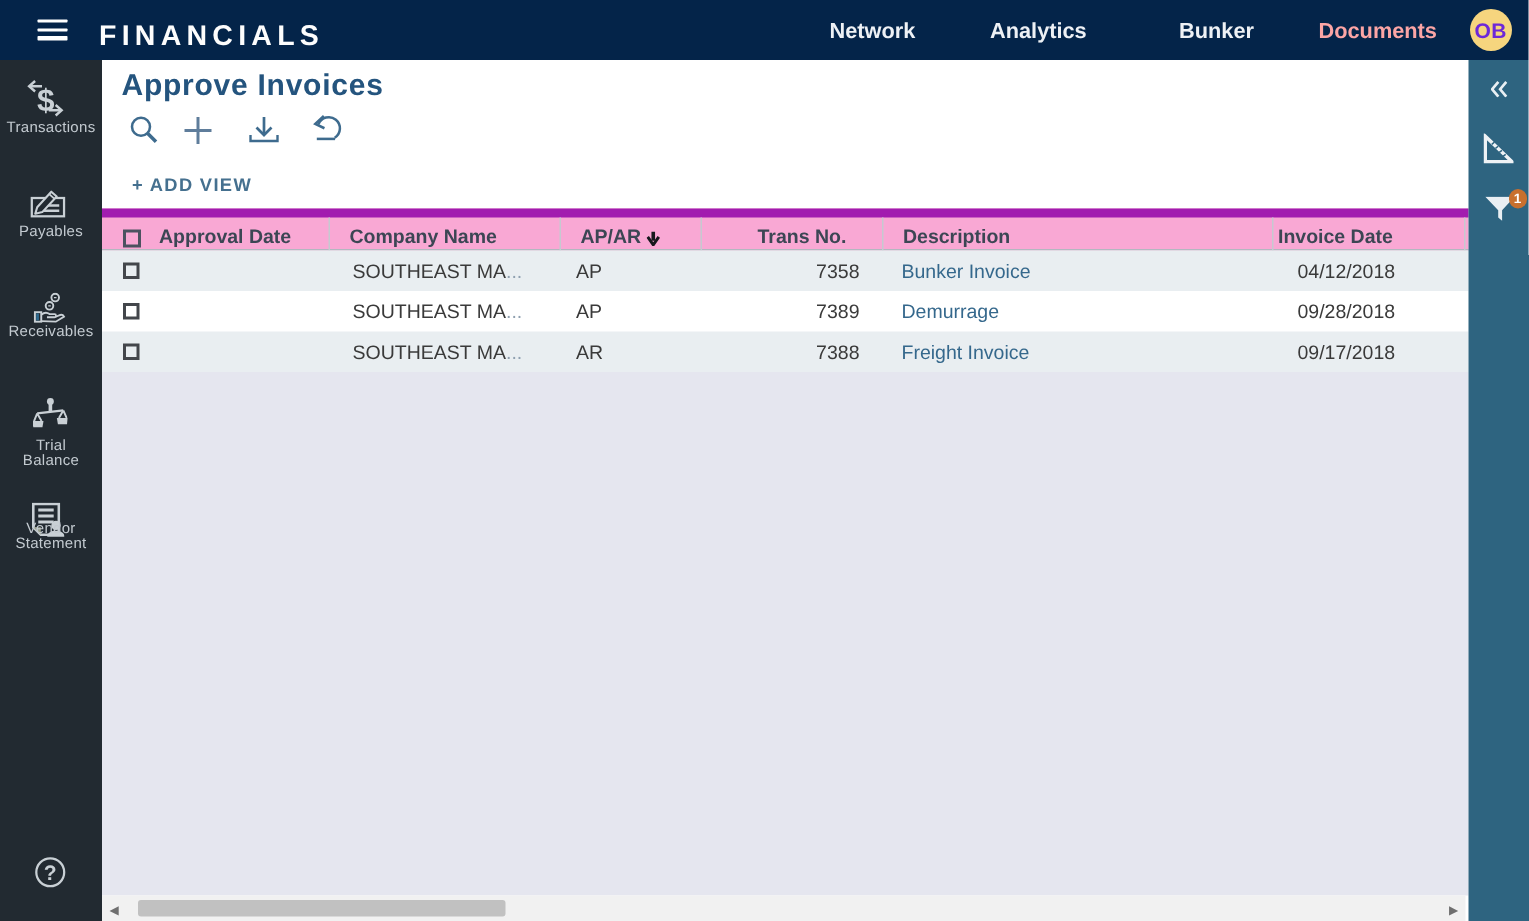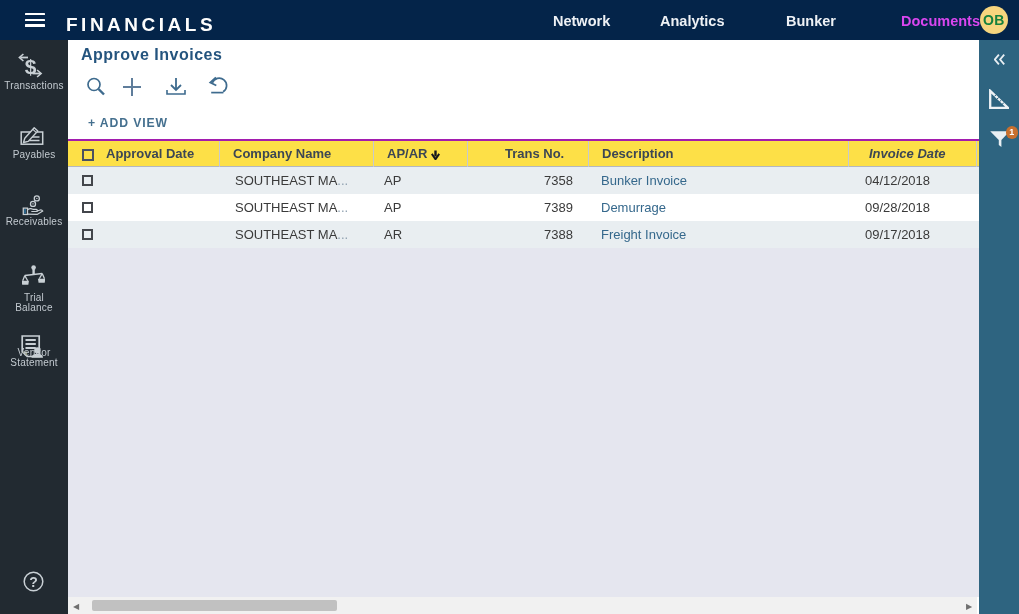--- a/index.html
+++ b/index.html
@@ -6,39 +6,39 @@
 html,body { width:1019px; height:614px; overflow:hidden; font-family:"Liberation Sans", sans-serif; background:#fff; }
 
 .navbar { position:absolute; left:0; top:0; width:1019px; height:40px; background:#042449; z-index:10; }
 .hamburger { position:absolute; left:25px; top:13px; width:20px; height:14px; }
 .hamburger div { height:2.4px; background:#fff; margin-bottom:3.2px; border-radius:0.5px; }
 .brand { position:absolute; left:66px; top:13.5px; color:#fdfdfd; font-size:19px; font-weight:bold; letter-spacing:3.5px; }
 .navitem { position:absolute; top:12.5px; color:#eef1f5; font-size:14.5px; font-weight:bold; }
 .nav-network { left:553px; }
 .nav-analytics { left:660px; }
 .nav-inbox { left:786px; }
-.nav-documents { left:901px; color:#d946ef; }
-.avatar { position:absolute; left:979.5px; top:5.5px; width:28.5px; height:28.5px; border-radius:50%; background:#f6d57e; color:#15803d; font-size:14px; font-weight:bold; text-align:center; line-height:28.5px; letter-spacing:0.2px; }
+.nav-documents { left:879px; color:#fca5a5; }
+.avatar { position:absolute; left:979.5px; top:5.5px; width:28.5px; height:28.5px; border-radius:50%; background:#f6d57e; color:#6d28d9; font-size:14px; font-weight:bold; text-align:center; line-height:28.5px; letter-spacing:0.2px; }
 
 .lsidebar { position:absolute; left:0; top:40px; width:68px; height:574px; background:#222a31; z-index:5; }
 .icn { position:absolute; }
 .lbl { position:absolute; left:0; width:68px; text-align:center; color:#c3cad0; font-size:10px; line-height:10px; letter-spacing:0.2px; }
 .help { position:absolute; left:23px; top:531px; }
 
 .rsidebar { position:absolute; left:979px; top:40px; width:40px; height:574px; background:#2e6480; z-index:5; }
 .rsvg { position:absolute; }
 .badge { position:absolute; left:26.5px; top:86px; width:12.5px; height:12.5px; border-radius:50%; background:#c8702e; color:#fff; font-size:9px; font-weight:bold; text-align:center; line-height:12.5px; }
 
 .main { position:absolute; left:68px; top:40px; width:911px; height:574px; background:#fff; }
-h1 { position:absolute; left:13px; top:6px; font-size:16px; font-weight:bold; color:#24547e; letter-spacing:0.5px; }
+h1 { position:absolute; left:13px; top:6px; font-size:20px; font-weight:bold; color:#24547e; letter-spacing:0.5px; }
 .toolbar { position:absolute; left:0; top:36px; height:24px; }
 .tico { position:absolute; top:0; }
 .addview { position:absolute; left:20px; top:76px; font-size:12.2px; font-weight:bold; color:#45708f; letter-spacing:0.9px; }
 
-.thead { position:absolute; left:0; top:99px; width:911px; height:28px; background:#fde047; border-top:2px solid #a21caf; border-bottom:1px solid #b3b7c0; }
+.thead { position:absolute; left:0; top:99px; width:911px; height:28px; background:#f9a8d4; border-top:6px solid #a21caf; border-bottom:1px solid #b3b7c0; }
 .hc { position:absolute; top:0; height:26px; line-height:26px; font-size:13px; font-weight:bold; color:#3c4654; border-left:1px solid #c6c9d0; padding-left:13px; }
 .hc0 { border-left:none; }
 .row { position:absolute; left:0; width:911px; height:27px; }
 .r1 { top:127px; background:#e9eef1; }
 .r2 { top:154px; background:#ffffff; }
 .r3 { top:181px; background:#e9eef1; }
 .cell { position:absolute; top:0; height:27px; line-height:27px; font-size:13px; color:#3a3a3a; }
 .cb { position:absolute; left:14px; width:11px; height:11px; border:2px solid #3f4450; background:transparent; }
 .cbh { top:8px; width:12px; height:12px; border-color:#4c5260; }
 .cbr { top:8px; border-color:#43464b; }
@@ -160,21 +160,21 @@
   <div class="thead">
     <div class="cb cbh"></div>
     <div class="hc hc0" style="left:25px;">Approval Date</div>
     <div class="hc" style="left:151px; width:154px;">Company Name</div>
     <div class="hc" style="left:305px; width:94px; ">AP/AR<svg style="margin-left:4px; vertical-align:-2px;" width="9" height="10" viewBox="0 0 9 10">
           <path d="M4.5 0.5 V6.5" stroke="#16181d" stroke-width="2.4" fill="none"></path>
           <path d="M0.8 3.9 L4.5 9.2 L8.2 3.9" stroke="#16181d" stroke-width="2" fill="none"></path>
         </svg></div>
     <div class="hc" style="left:399px; width:121px;padding-left:37px;">Trans No.</div>
     <div class="hc" style="left:520px; width:260px;">Description</div>
-    <div class="hc" style="left:780px; width:128px; padding-left:20px;font-style:italic;">Invoice Date</div>
+    <div class="hc" style="left:780px; width:128px; padding-left:3px;">Invoice Date</div>
     <div class="hc" style="left:908px; width:1px;"></div>
   </div>
 
   <div class="row r1">
     <div class="cb cbr"></div>
     <div class="cell" style="left:167px;">SOUTHEAST MA<span class="dots">...</span></div>
     <div class="cell" style="left:316px;">AP</div>
     <div class="cell" style="left:399px; width:106px; text-align:right;">7358</div>
     <div class="cell" style="left:533px;"><a class="lnk" href="#">Bunker Invoice</a></div>
     <div class="cell" style="left:797px;">04/12/2018</div>

